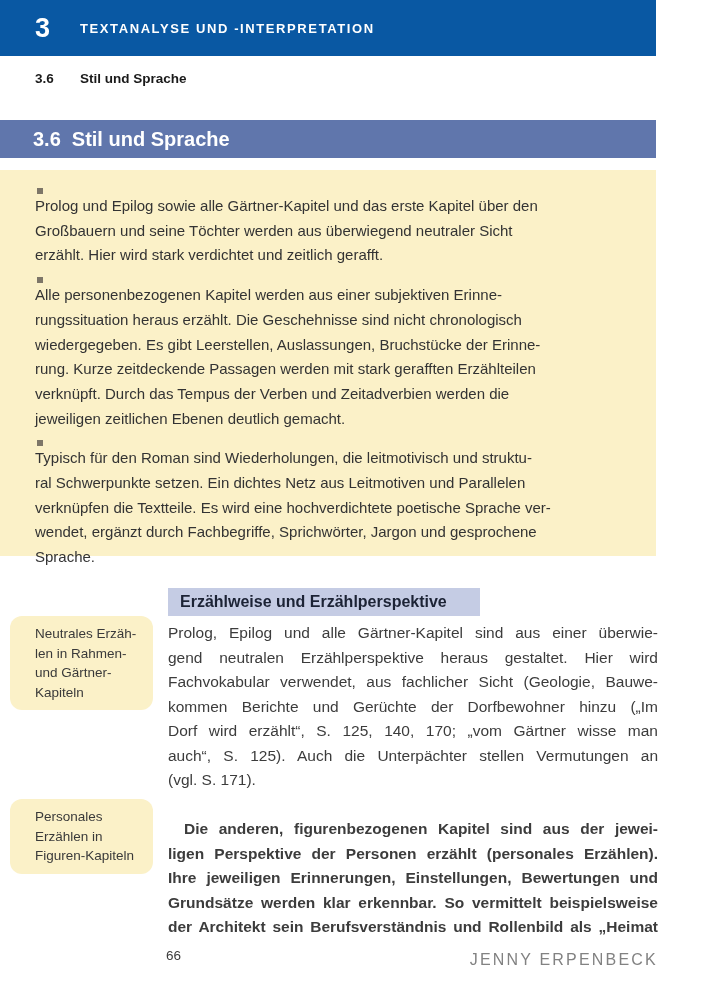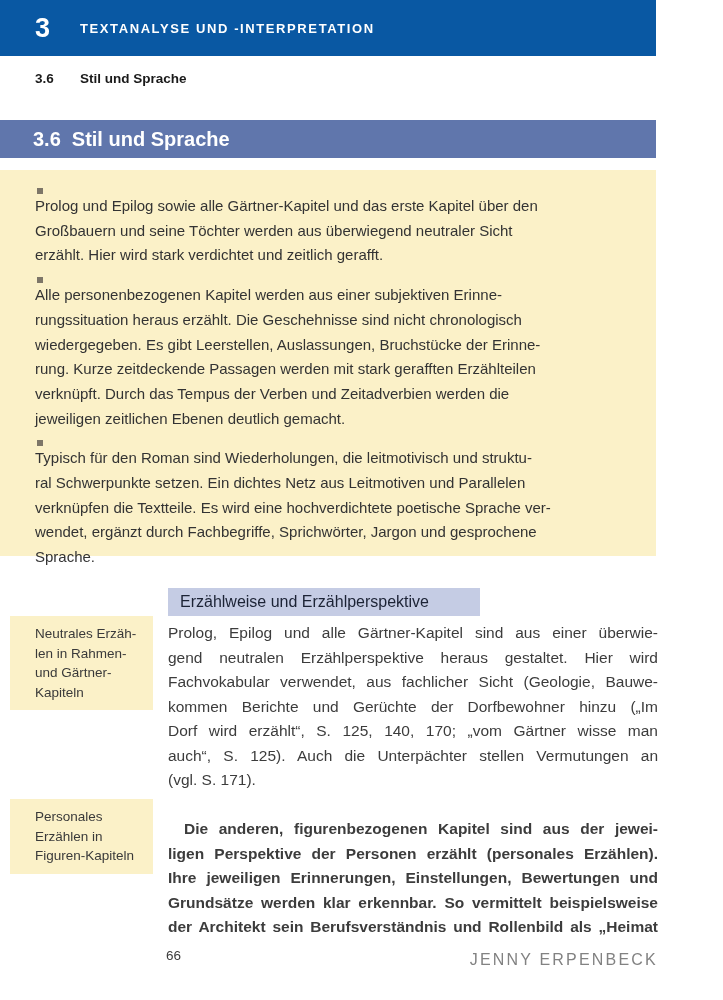--- a/index.html
+++ b/index.html
@@ -29,28 +29,28 @@
   .summary { position:absolute; top:170px; left:0; width:656px; height:386px;
     background:#fbf1c8; box-sizing:border-box; padding:9px 20px 0 35px; color:#2e2e2e; }
   .summary h2 { margin:0 0 13px 0; font-size:15.5px; font-weight:bold; color:#1f1f1f; }
   .bullet { display:flex;flex-direction:column; }
   .marker { flex:none; width:6px; height:6px; background:#7d7668; margin:9px 16px 0 2px; }
   .blines { flex:1; font-size:15px; line-height:24.7px; color:#333; }
 
   
   .note { position:absolute; left:10px; width:143px; background:#fbf1c8;
     box-sizing:border-box; padding:8px 6px 8px 25px; font-size:13.5px;
-    line-height:19.5px; color:#3a3a3a; }
+    line-height:19.5px; color:#3a3a3a;border-radius:12px; }
   .note1 { top:616px; }
   .note2 { top:799px; }
 
   
   .sec-head { position:absolute; left:168px; top:588px; width:312px; height:28px;
     background:#c5cce4; box-sizing:border-box; padding-left:12px;
-    font-size:16px; font-weight:normal; line-height:28px; color:#1c2335; }
+    font-size:16px; font-weight:bold; line-height:28px; color:#1c2335; }
 
   
   .body { position:absolute; left:168px; width:490px; font-size:15.5px;
     line-height:24.5px; color:#3c3c3c; }
   .para1 { top:621px; }
   .para2 { top:817px;font-weight:bold; }
   .jtext .jline { text-align:justify; text-align-last:justify; }
   .jtext:not(.cont) .jline:last-child { text-align:left; text-align-last:left; }
   .indent-first .jline:first-child { text-indent:16px; }
 

